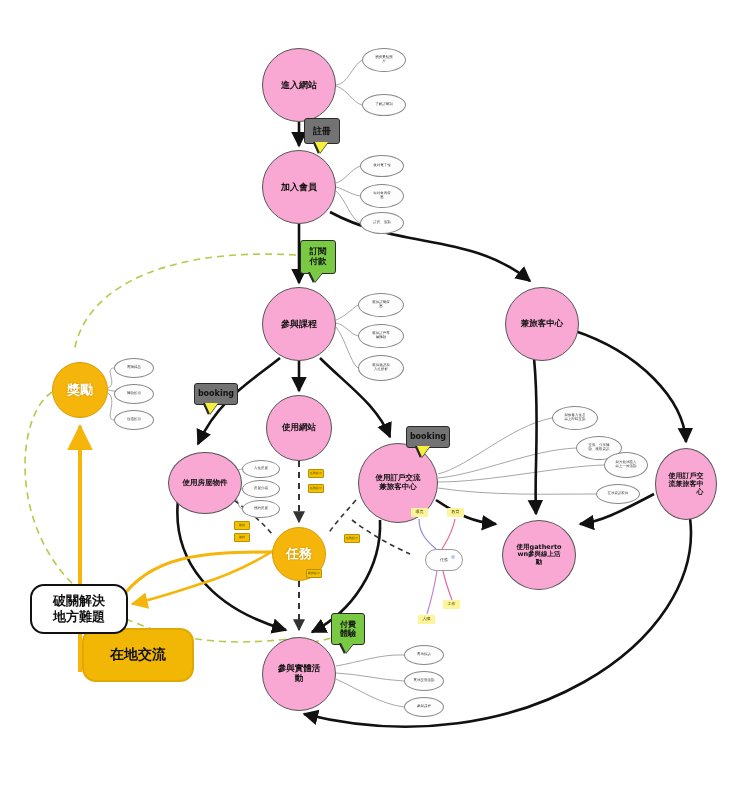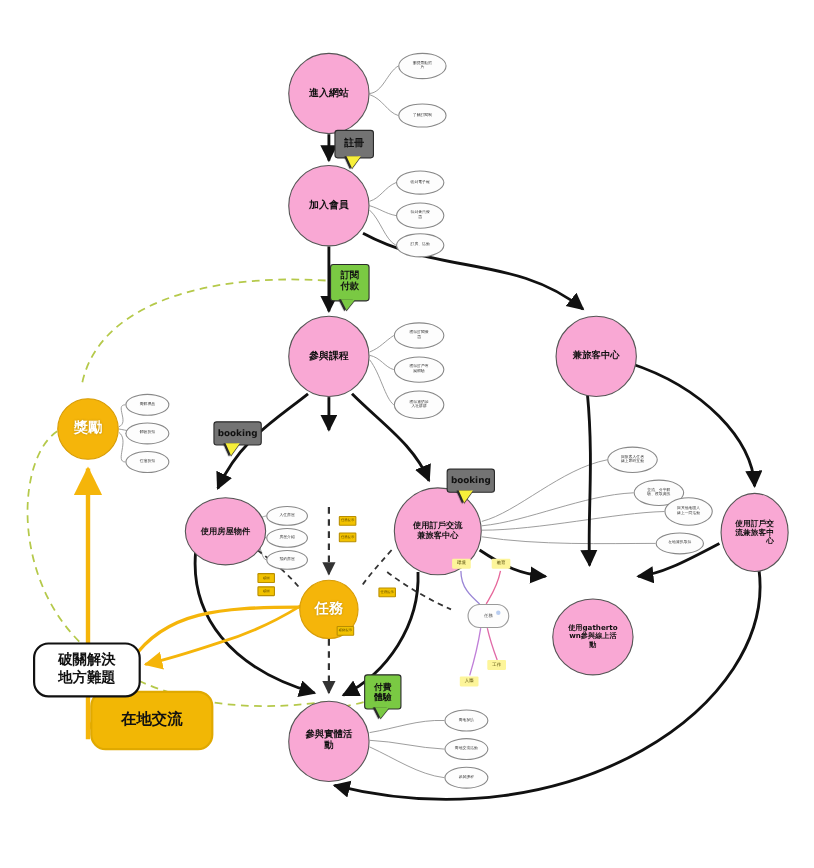--- a/index.html
+++ b/index.html
@@ -160,33 +160,36 @@
   </div>
   <div class="node main-circle" style="left:262px;top:150px;width:74px;height:74px;font-size:9px;">
     <span>加入會員</span>
   </div>
   <div class="node main-circle" style="left:262px;top:287px;width:74px;height:74px;font-size:9px;">
     <span>參與課程</span>
   </div>
   <div class="node main-circle" style="left:505px;top:287px;width:74px;height:74px;font-size:8.5px;">
     <span>兼旅客中心</span>
   </div>
+  <div class="node main-circle" style="left:266px;top:395px;width:66px;height:66px;font-size:8.5px;">
+    <span>使用網站</span>
+  </div>
   <div class="node main-circle" style="left:168px;top:452px;width:74px;height:62px;font-size:7.5px;">
     <span>使用房屋物件</span>
   </div>
   <div class="node main-circle" style="left:358px;top:443px;width:80px;height:80px;font-size:7.5px;white-space:pre-line;">
     <span>使用訂戶交流
 兼旅客中心</span>
   </div>
   <div class="node main-circle" style="left:655px;top:448px;width:62px;height:72px;font-size:7px;white-space:pre-line;text-align:right;">
     <span>使用訂戶交
 流兼旅客中
 心</span>
   </div>
-  <div class="node main-circle" style="left:502px;top:544px;width:74px;height:70px;font-size:6.5px;white-space:pre-line;">
+  <div class="node main-circle" style="left:502px;top:520px;width:74px;height:70px;font-size:6.5px;white-space:pre-line;">
     <span>使用gatherto
 wn參與線上活
 動</span>
   </div>
   <div class="node main-circle" style="left:262px;top:637px;width:74px;height:74px;font-size:8.5px;white-space:pre-line;">
     <span>參與實體活
 動</span>
   </div>
 
   <div class="node gold-circle" style="left:52px;top:362px;width:56px;height:56px;font-size:13px;">

